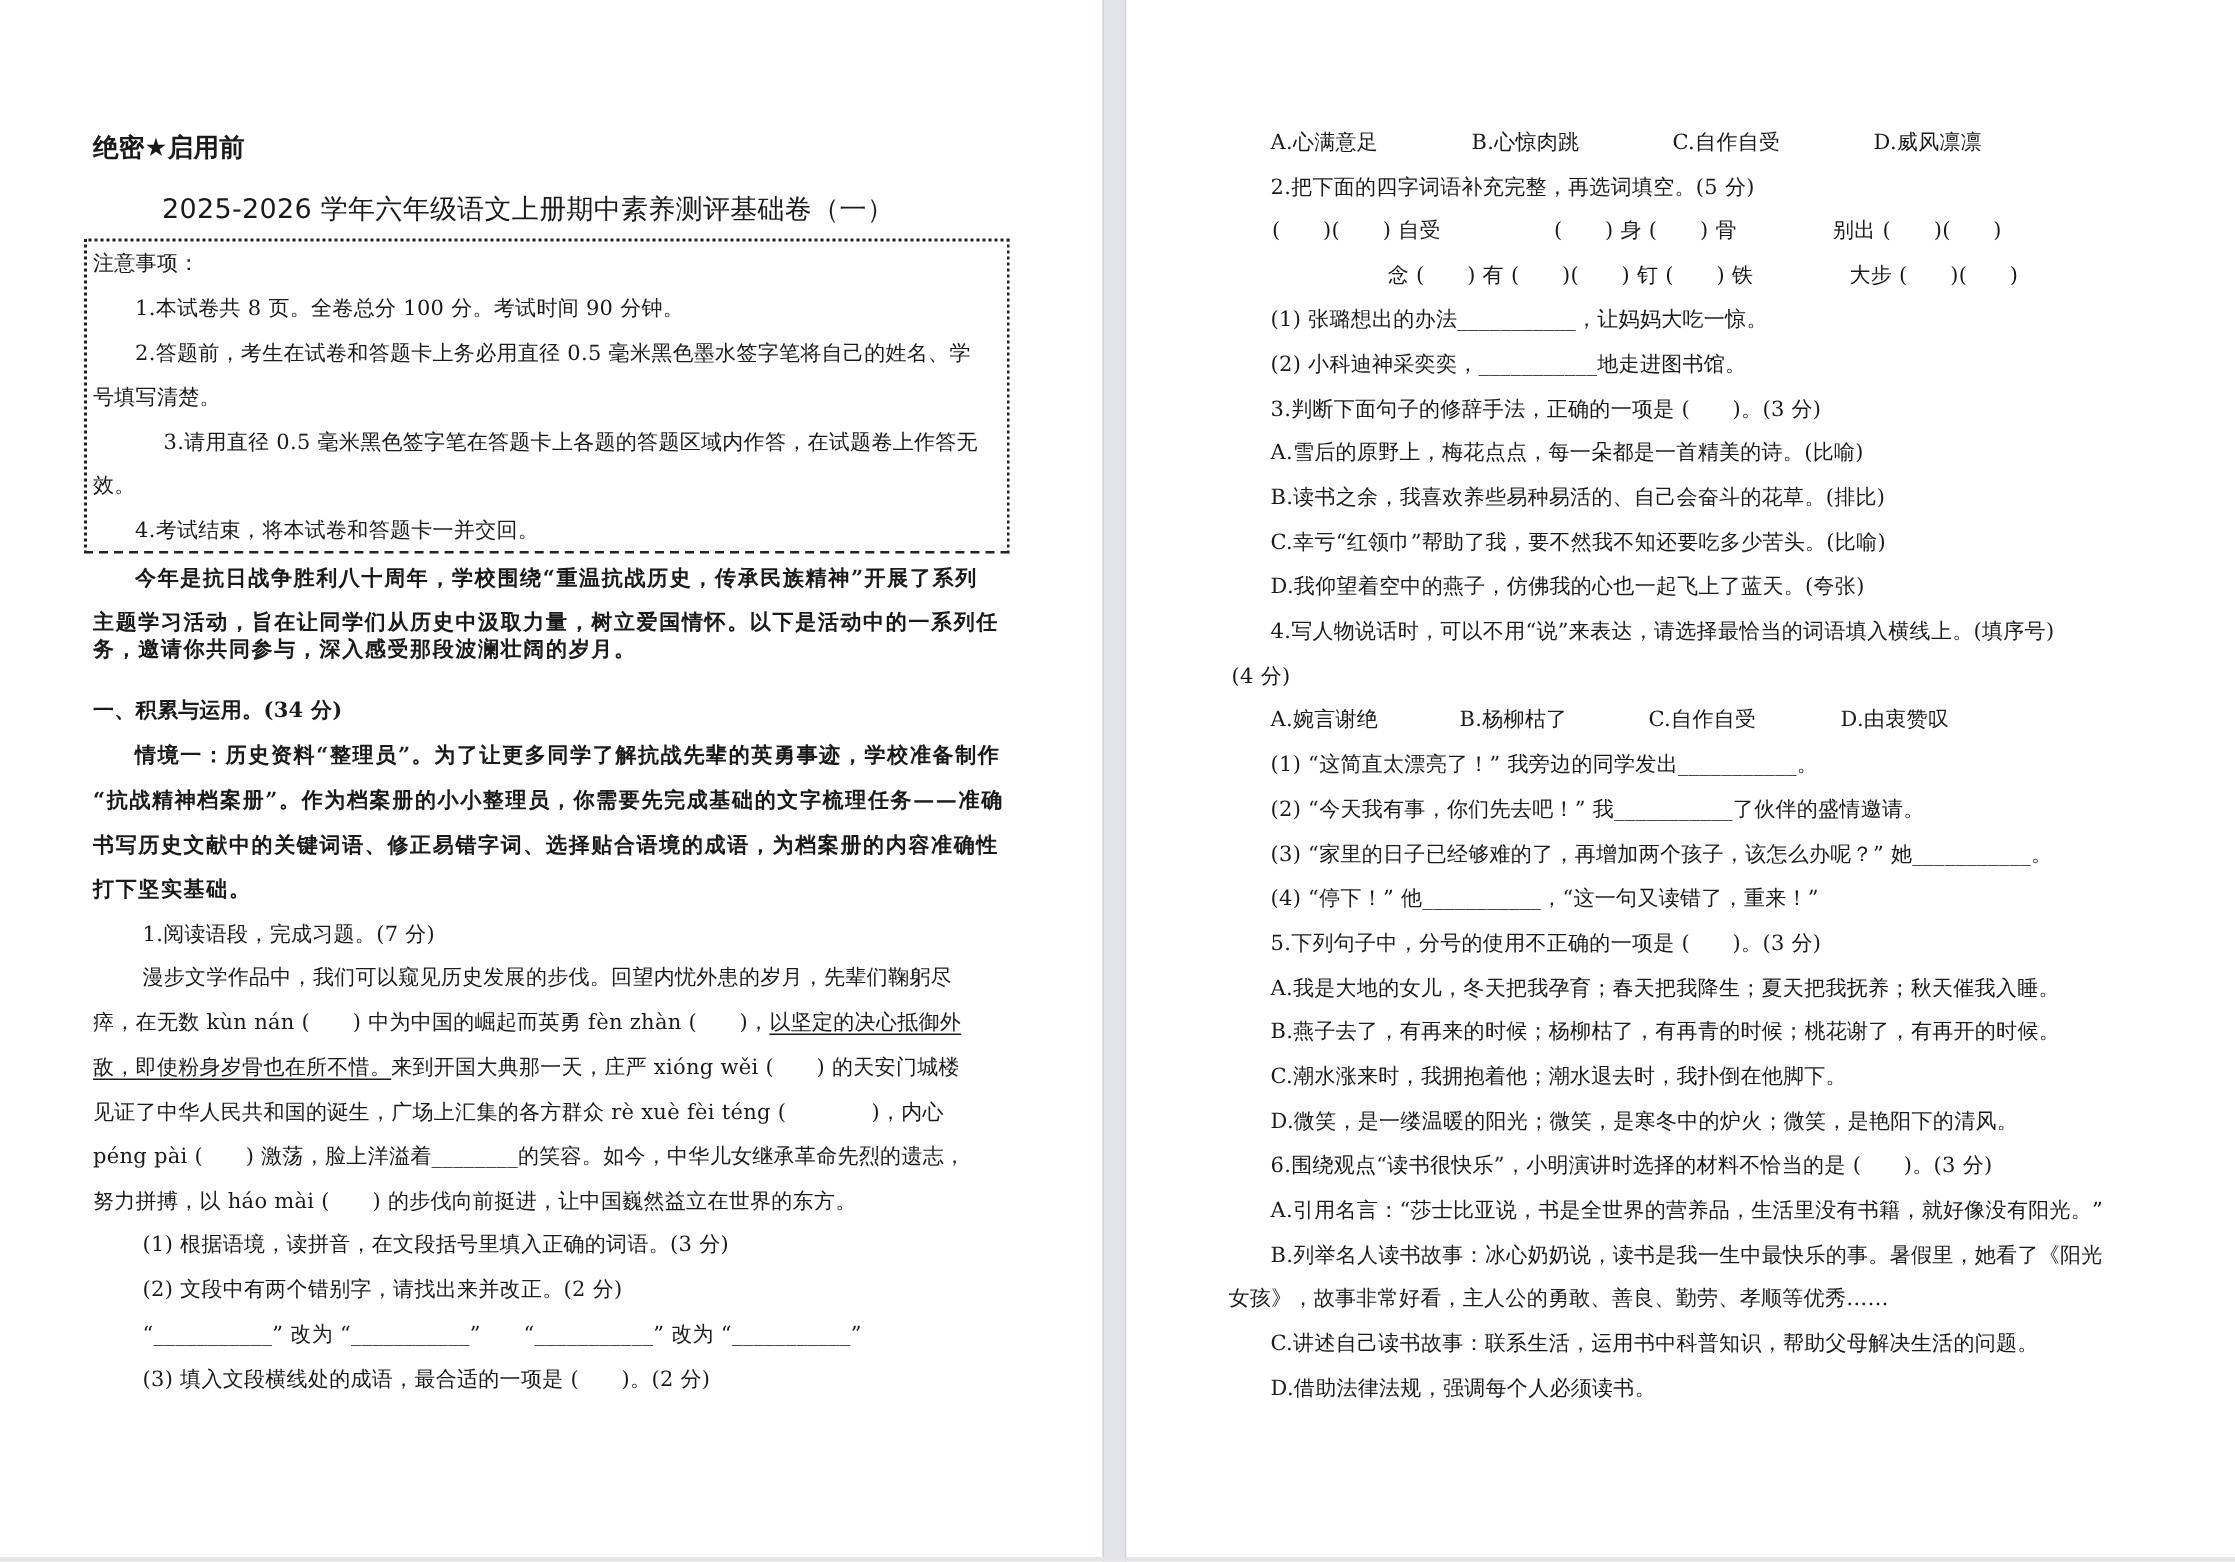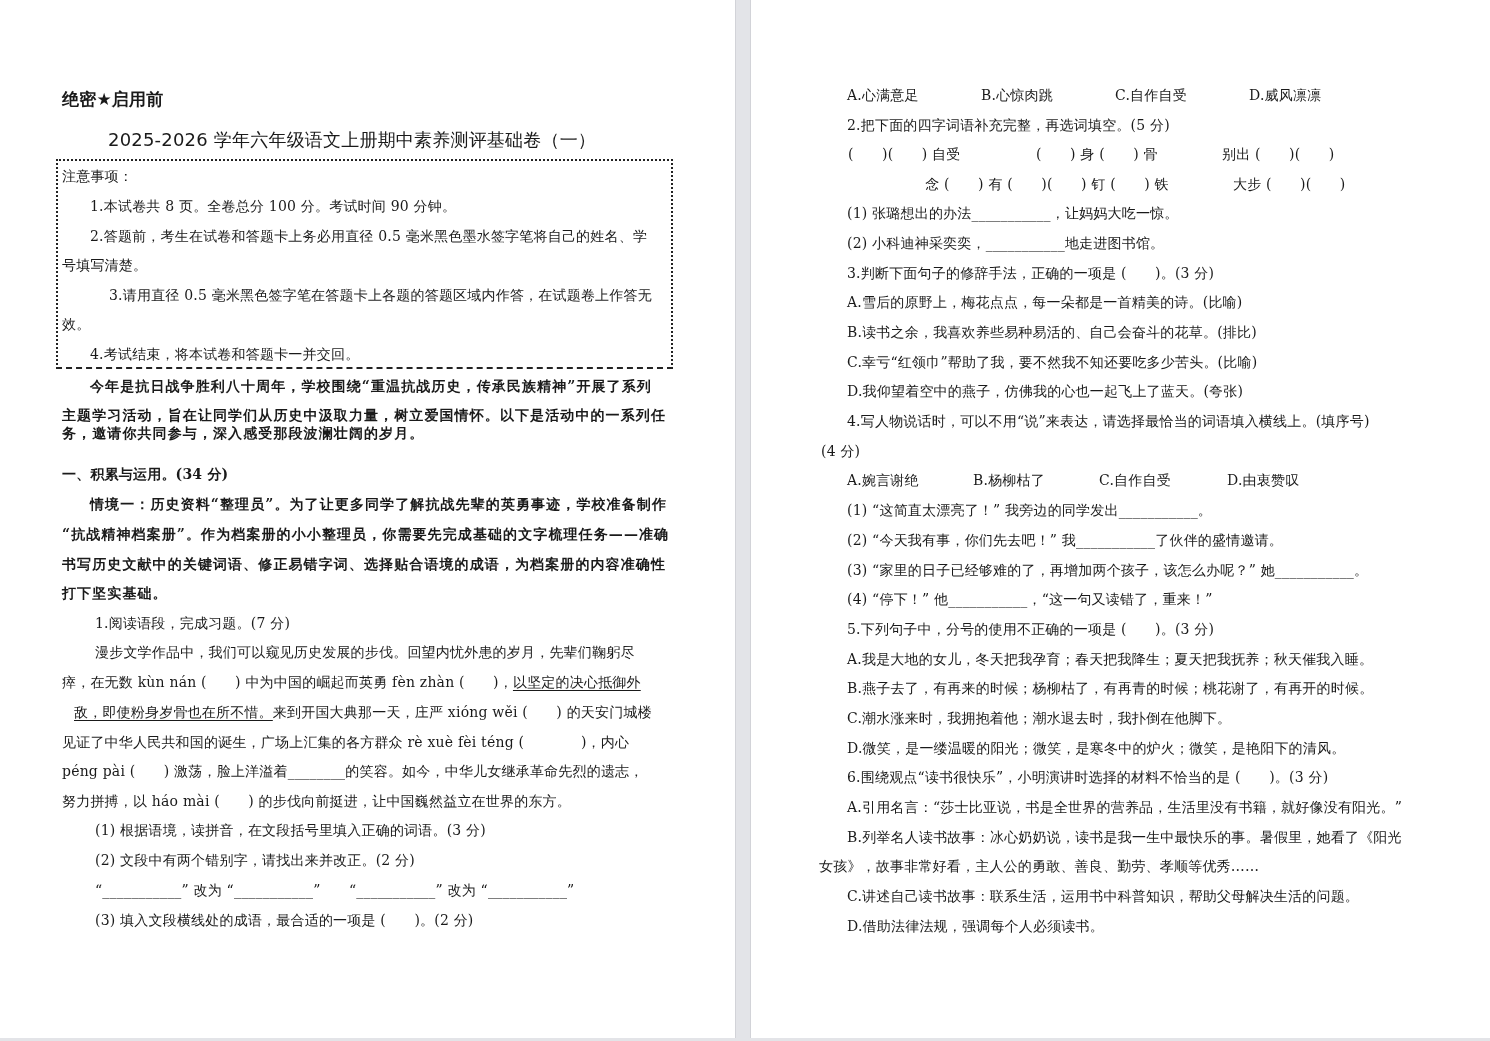--- a/index.html
+++ b/index.html
@@ -59,21 +59,21 @@
   <div class="line kai" style="left:62px;top:525px;">“抗战精神档案册”。作为档案册的小小整理员，你需要先完成基础的文字梳理任务——准确</div>
   <div class="line kai" style="left:62px;top:555px;">书写历史文献中的关键词语、修正易错字词、选择贴合语境的成语，为档案册的内容准确性</div>
   <div class="line kai" style="left:62px;top:584px;">打下坚实基础。</div>
 
   <div class="line" style="left:95px;top:614px;">1.阅读语段，完成习题。(7 分)</div>
 
   <div class="line" style="left:95px;top:643px;">漫步文学作品中，我们可以窥见历史发展的步伐。回望内忧外患的岁月，先辈们鞠躬尽</div>
   <div class="line" style="left:62px;top:673px;">
     <span>瘁，在无数 kùn nán (　　) 中为中国的崛起而英勇 fèn zhàn (　　)，</span><span class="u">以坚定的决心抵御外</span>
   </div>
-  <div class="line" style="left:74px;top:703px;">
+  <div class="line" style="left:62px;top:703px;">
     <span class="u">敌，即使粉身岁骨也在所不惜。</span><span>来到开国大典那一天，庄严 xióng wěi (　　) 的天安门城楼</span>
   </div>
   <div class="line" style="left:62px;top:733px;">见证了中华人民共和国的诞生，广场上汇集的各方群众 rè xuè fèi téng (　　　　)，内心</div>
   <div class="line" style="left:62px;top:762px;">péng pài (　　) 激荡，脸上洋溢着________的笑容。如今，中华儿女继承革命先烈的遗志，</div>
   <div class="line" style="left:62px;top:792px;">努力拼搏，以 háo mài (　　) 的步伐向前挺进，让中国巍然益立在世界的东方。</div>
 
   <div class="line" style="left:95px;top:821px;">(1) 根据语境，读拼音，在文段括号里填入正确的词语。(3 分)</div>
   <div class="line" style="left:95px;top:851px;">(2) 文段中有两个错别字，请找出来并改正。(2 分)</div>
   <div class="line" style="left:95px;top:881px;">“___________” 改为 “___________”　　“___________” 改为 “___________”</div>
   <div class="line" style="left:95px;top:911px;">(3) 填入文段横线处的成语，最合适的一项是 (　　)。(2 分)</div>

